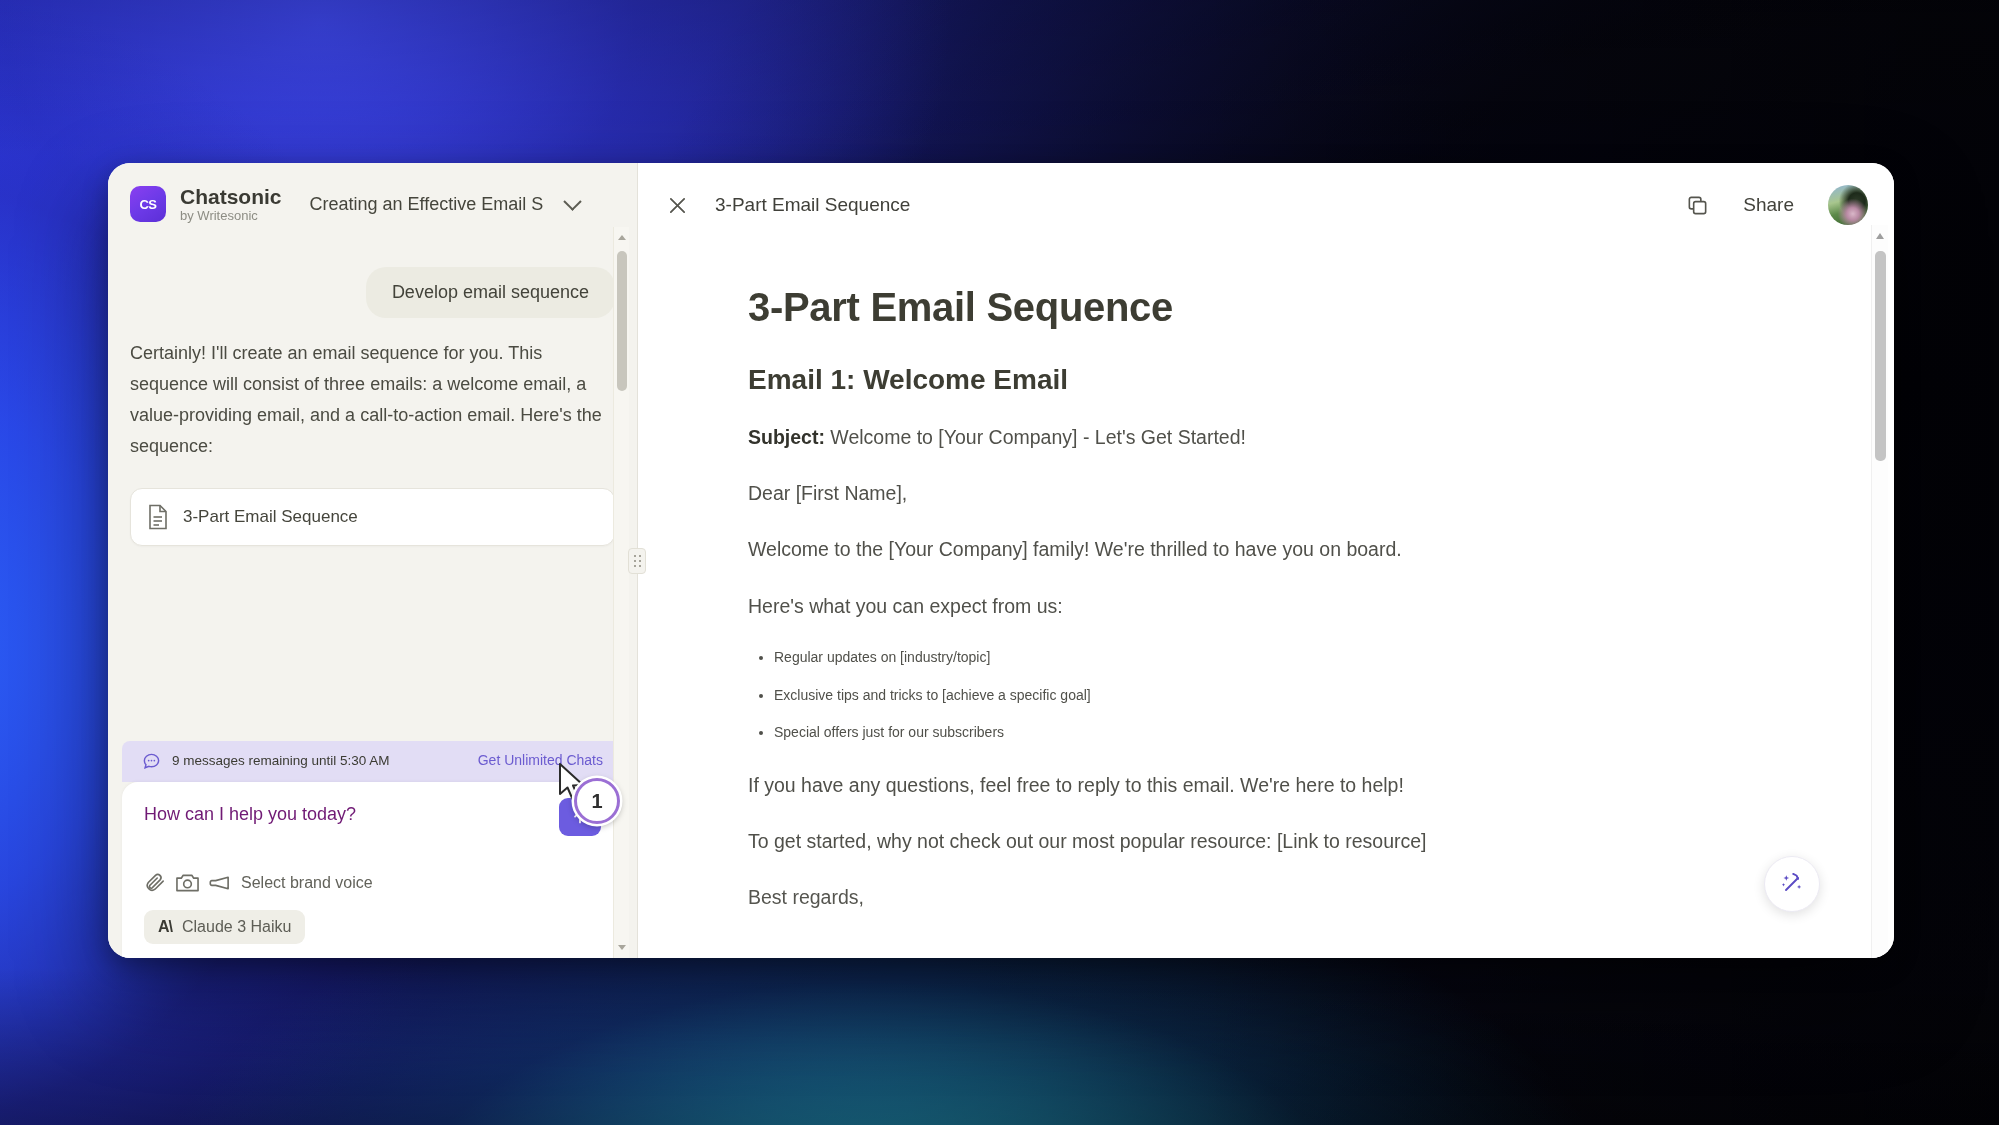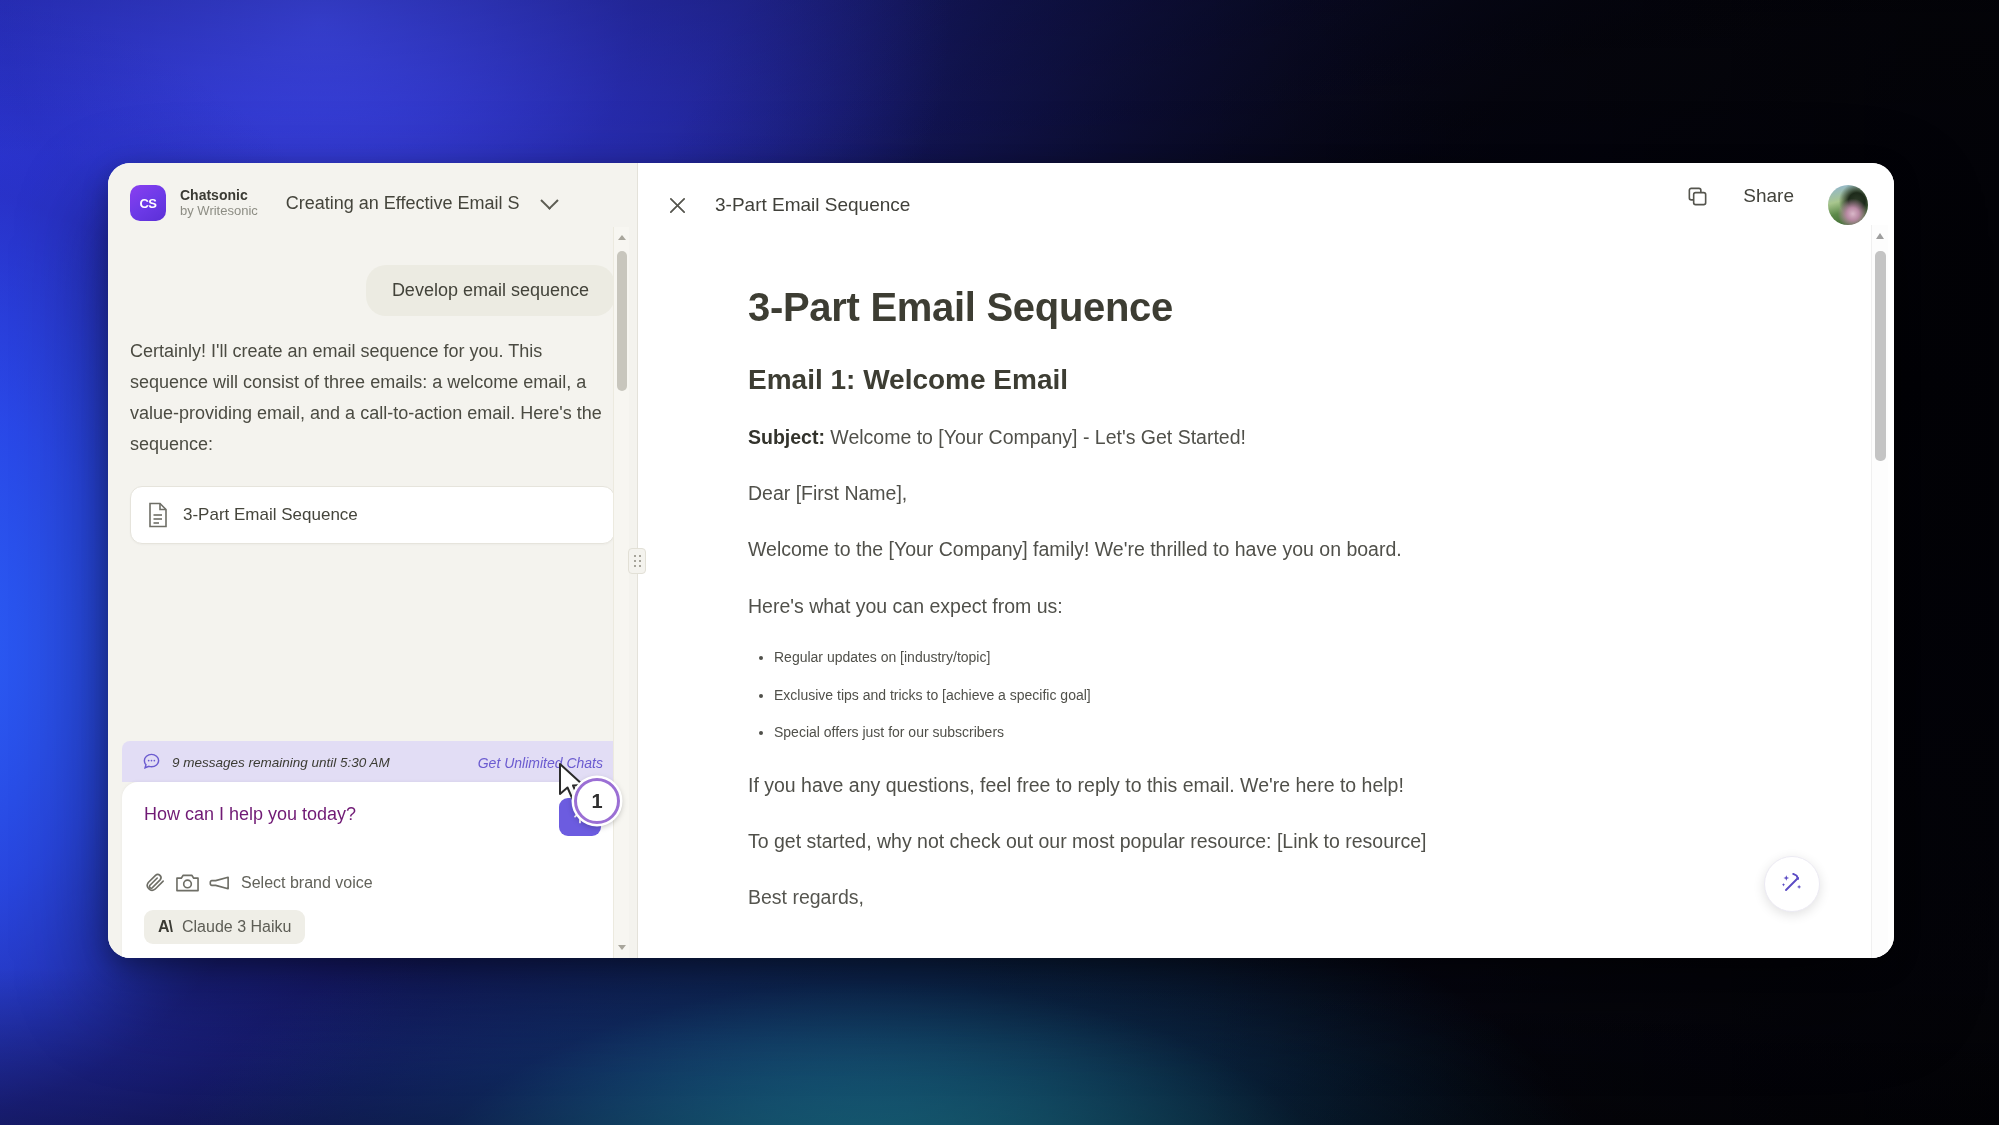--- a/index.html
+++ b/index.html
@@ -73,21 +73,21 @@
     border-radius: 10px;
     background: linear-gradient(145deg, #8a3ff0 0%, #6d3ae8 50%, #5b2fd6 100%);
     color: #fff;
     font-size: 13px;
     font-weight: bold;
     display: flex; align-items: center; justify-content: center;
     letter-spacing: -0.5px;
     flex-shrink: 0;
   }
   .brand-text { line-height: 1.12; flex-shrink: 0; }
-  .brand-name { font-size: 14px; font-weight: bold; color: #3a3a33; }
+  .brand-name { font-size: 21px; font-weight: bold; color: #3a3a33; }
   .brand-sub { font-size: 13px; color: #8d8d84; }
   .conversation-title {
     margin-left: 14px;
     font-size: 18px;
     color: #45453c;
     white-space: nowrap;
     overflow: hidden;
   }
   .chev {
     margin-left: 9px;
@@ -133,27 +133,26 @@
     align-items: center;
     gap: 14px;
     box-shadow: 0 1px 2px rgba(0,0,0,0.03);
   }
   .doc-card-title { font-size: 17px; color: #45453c; }
 
   
   .quota-bar {
     background: #e2ddf5;
     display: flex;
-    align-items: flex-end;
+    align-items: flex-start;
     gap: 11px;
     padding: 11px 20px;
     flex-shrink: 0;
     margin: 0 14px;
     border-radius: 8px 8px 0 0;
-    font-style: italic;
   }
   .quota-text { font-size: 13.5px; color: #3b3b33; line-height: 1.28; flex: 1; }
   .quota-link { font-size: 14px; color: #6b5bd0; white-space: nowrap; }
 
   
   .composer {
     background: #ffffff;
     border-radius: 16px 16px 0 0;
     margin: 0 14px;
     padding: 22px 22px 14px 22px;
@@ -269,20 +268,21 @@
     display: flex;
     align-items: center;
     padding: 22px 26px 20px 30px;
     flex-shrink: 0;
     gap: 28px;
   }
   .doc-header-title { font-size: 19px; color: #40403a; }
   .doc-header-right {
     margin-left: auto;
     display: flex;
+    align-items: center;
     gap: 34px;
   }
   .share-label { font-size: 19px; color: #43433c; }
   .avatar {
     width: 40px; height: 40px;
     border-radius: 50%;
     background:
       radial-gradient(circle at 62% 72%, #d9b7c8 0%, #b98aa4 16%, rgba(0,0,0,0) 40%),
       radial-gradient(circle at 72% 40%, #2d3a28 0%, #1d2a1a 22%, rgba(0,0,0,0) 48%),
       linear-gradient(165deg, #8fb4d8 0%, #a8c68e 38%, #5d8a4a 62%, #36602c 100%);

